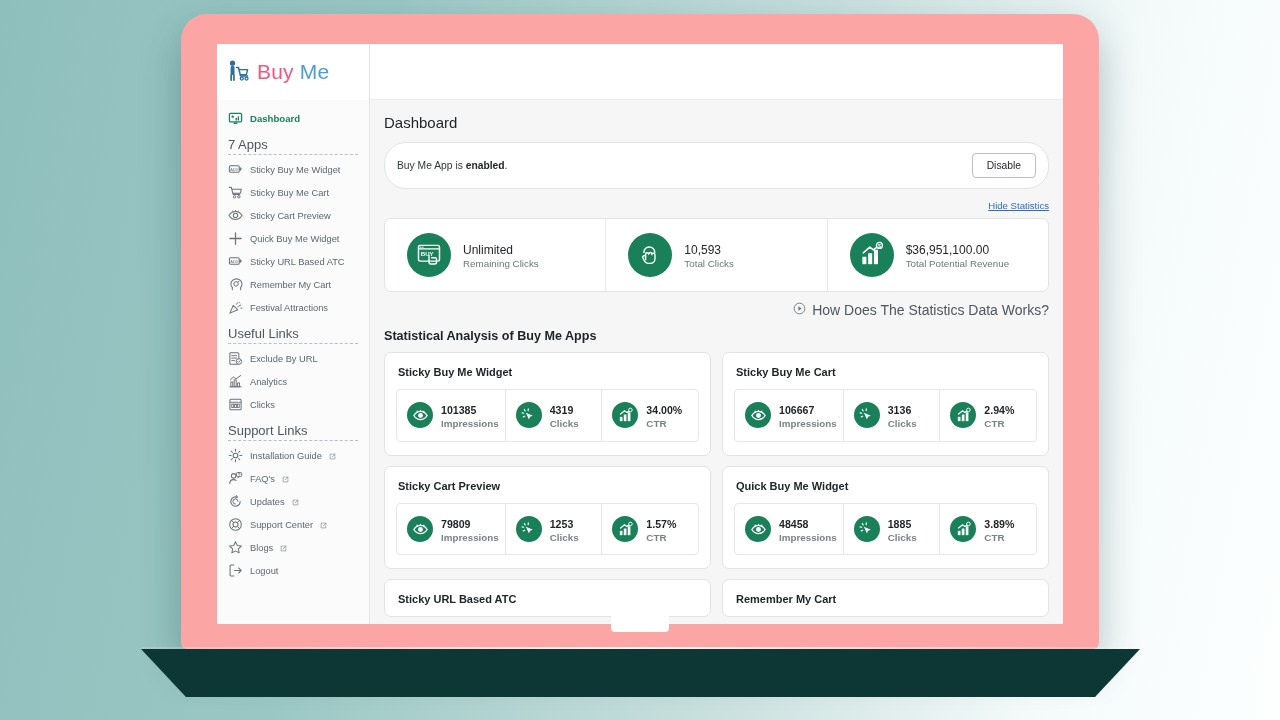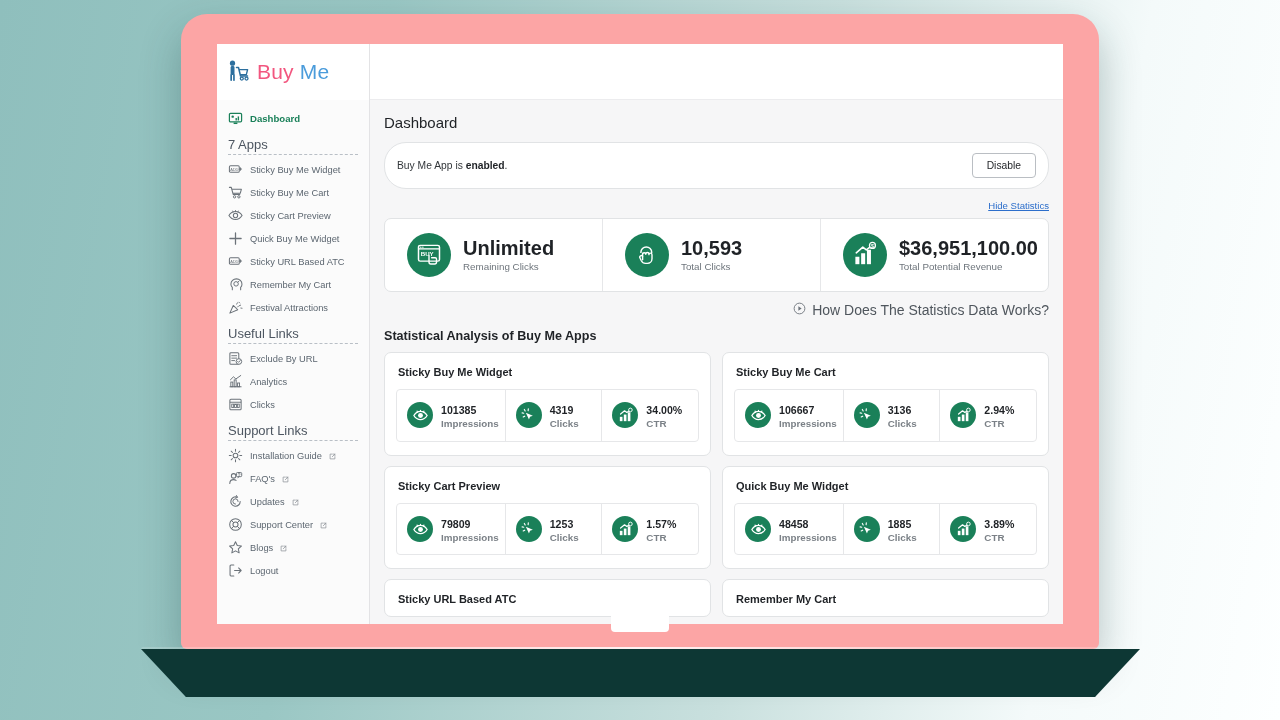--- a/index.html
+++ b/index.html
@@ -139,21 +139,21 @@
     padding: 14px 10px 14px 22px;
     border-right: 1px solid #e6e7e9;
   }
   .summary-cell:last-child { border-right: none; }
   .circle-icon {
     width: 44px; height: 44px; flex: 0 0 44px;
     border-radius: 50%;
     background: #1a8059;
     display: flex; align-items: center; justify-content: center;
   }
-  .summary-value { font-size: 20px; font-weight: bold; color: #1f2226; line-height: 1.25; white-space: nowrap; }
+  .summary-value { font-size: 12px; font-weight: normal; color: #1f2226; line-height: 1.25; white-space: nowrap; }
   .summary-label { font-size: 9.8px; color: #6e757c; line-height: 1.3; white-space: nowrap; }
 
   #howto-row {
     display: flex; align-items: center; justify-content: flex-end;
     gap: 6px; margin: 6px 0 10px 0;
   }
   #howto-label { font-size: 14px; color: #4f565d; cursor: pointer; }
 
   #section-title { font-size: 12.6px; color: #1f2226; margin-bottom: 9px; }
 

